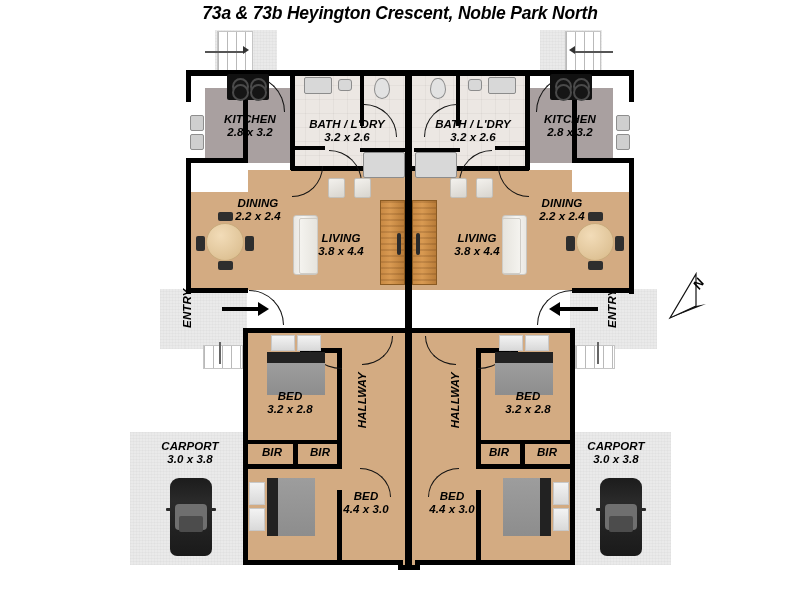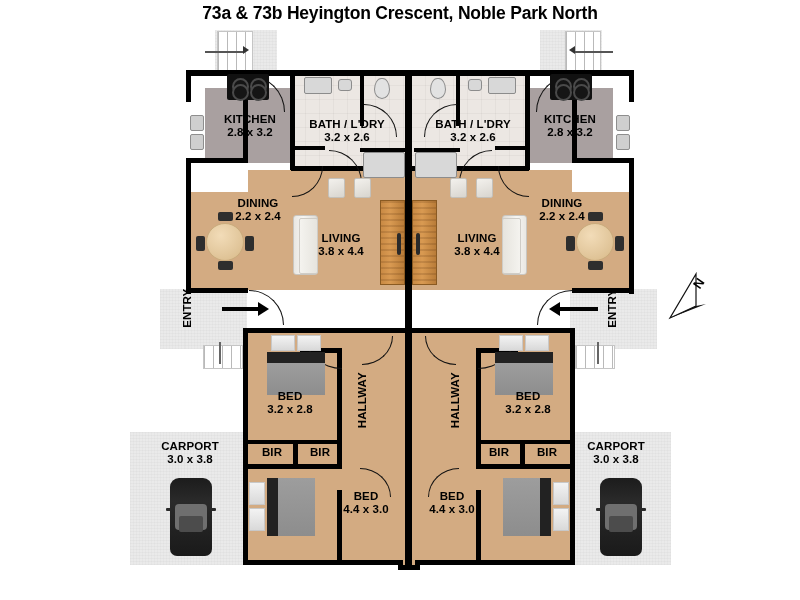--- a/index.html
+++ b/index.html
@@ -3,21 +3,21 @@
 <meta charset="utf-8">
 <title>Floor Plan</title>
 <style>
   html,body{margin:0;padding:0;background:#ffffff;}
   body{
     width:800px;height:600px;overflow:hidden;
     font-family:"Liberation Sans", sans-serif;
     color:#000;
     -webkit-font-smoothing:antialiased;
   }
-  #plan{position:relative;width:800px;height:600px;background:#fff;}
+  #plan{position:relative;width:800px;height:600px;background:#fff;font-style:italic;}
 
   
   .title{
     position:absolute;left:0;top:0;width:800px;
     text-align:center;
     font-size:17.5px;font-weight:bold;letter-spacing:-0.2px;
     line-height:22px;
   }
 
   

